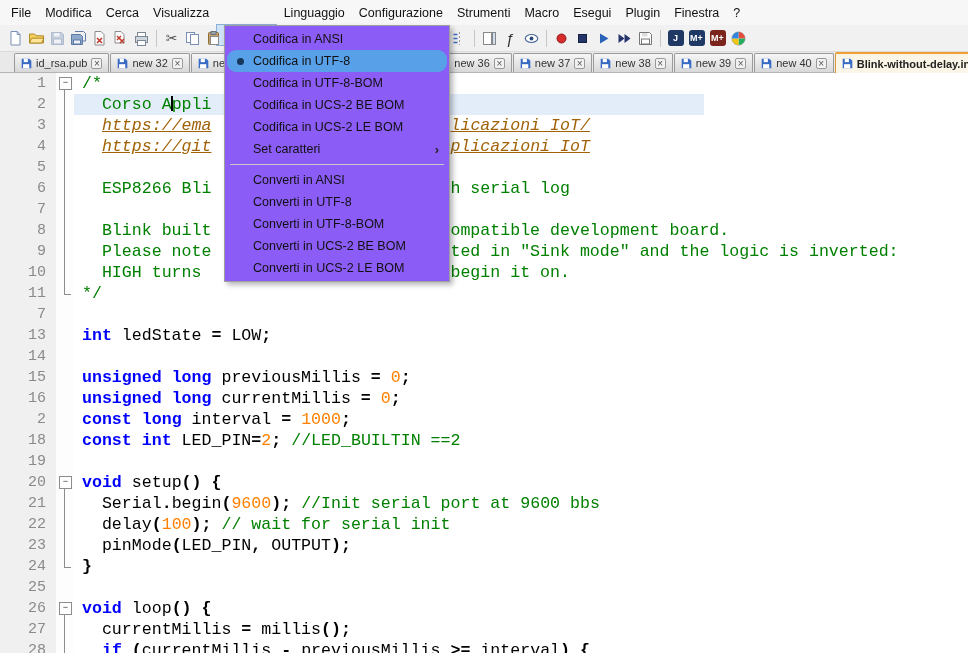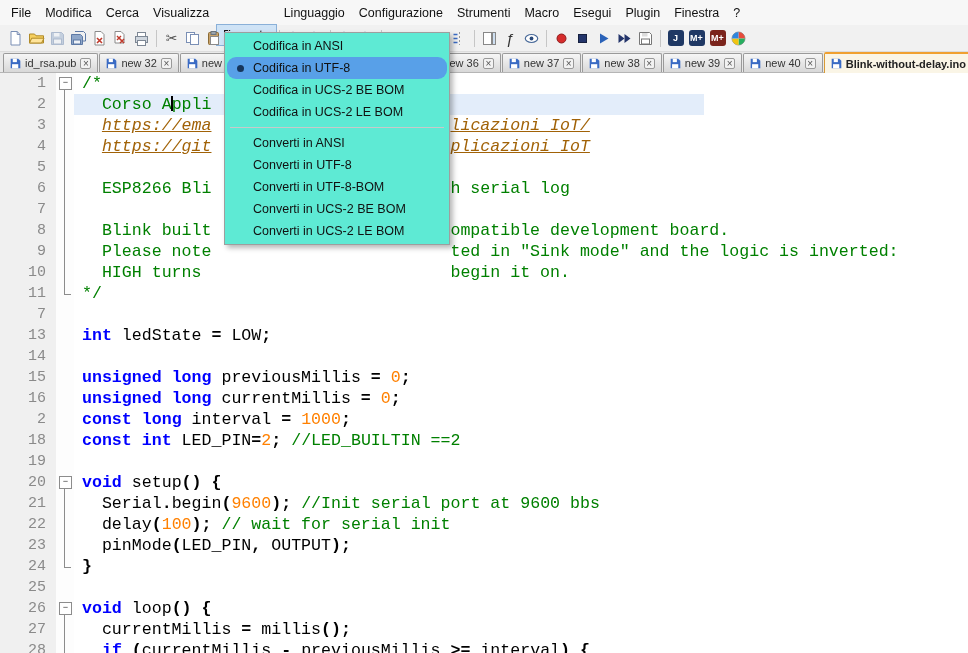--- a/index.html
+++ b/index.html
@@ -13,21 +13,21 @@
 
   
   .toolbar { height:27px; background:#f1f1f1; border-bottom:1px solid #dcdcdc; display:flex; align-items:center; padding:0 5px; }
   .tool { width:21px; height:21px; display:flex; align-items:center; justify-content:center; border-radius:2px; }
   .tool.dim { opacity:.45; }
   .tool .glyph { font-size:14px; line-height:1; }
   .tsep { width:1px; height:17px; background:#c6c6c6; margin:0 4px; flex:none; }
   .badge { display:inline-block; min-width:16px; height:16px; border-radius:3px; color:#fff; font-size:9px; font-weight:bold; line-height:16px; text-align:center; padding:0 1px; }
 
   
-  .tabbar { height:21px; background:#e9e9e9; border-bottom:1px solid #b5b5b5; display:flex; align-items:flex-end; padding-left:3px; }
+  .tabbar { height:21px; background:#e9e9e9; border-bottom:1px solid #b5b5b5; display:flex; align-items:flex-end; padding-left:14px; }
   .tab { height:19px; display:flex; align-items:center; gap:4px; padding:0 6px; margin-right:1px;
          border:1px solid #9a9a9a; border-bottom:none; border-radius:2px 2px 0 0;
          background:linear-gradient(#f6f6f6,#d8d8d8); font-size:11px; color:#333; white-space:nowrap; cursor:default; }
   .tab.active { height:21px; background:#faf5e6; border-color:#d89a35; border-top:2px solid #f0a030; color:#222; font-weight:bold; margin-bottom:-1px; }
   .tab-close { font-size:10px; line-height:9px; width:11px; height:11px; text-align:center; border:1px solid #999; border-radius:2px; color:#555; background:#f2f2f2; }
 
   
   .editor { position:absolute; top:73px; left:0; right:0; bottom:0; background:#fff; overflow:hidden;
             font-family:"Liberation Mono","DejaVu Sans Mono",monospace; font-size:16.6px; }
   .row { display:flex; height:21px; line-height:21px; }
@@ -43,21 +43,21 @@
   .tok-k { color:#0000ff; font-weight:bold; }
   .tok-p { color:#000; }
   .tok-o { color:#000; font-weight:bold; }
   .tok-n { color:#ff8000; }
   .tok-c { color:#008000; }
   .tok-l { color:#a16207; text-decoration:underline;font-style:italic; }
   .tok-f { color:transparent; }
   .caret { display:inline-block; width:2px; height:15px; background:#000; vertical-align:-2px; margin:0 -1px; }
 
   
-  .dropdown { position:absolute; left:224px; top:32px; width:226px; background:#5eead4; border:1px solid #9e9e9e;
+  .dropdown { position:absolute; left:224px; top:25px; width:226px; background:#8b5cf6; border:1px solid #9e9e9e;
               box-shadow:3px 3px 5px rgba(0,0,0,.28); padding:2px; z-index:100; font-size:12.5px; }
   .mi { height:22px; display:flex; align-items:center; padding-left:26px; position:relative; color:#111; cursor:default; }
   .mi.hl { background:#58a0e8;border-radius:9px; }
   .mi .dot { position:absolute; left:10px; top:8px; width:7px; height:7px; border-radius:50%; background:#16365c; }
   .mi .sub { position:absolute; right:8px; font-weight:bold; font-size:13px; color:#222; }
   .sep { height:1px; background:#c9c9c9; margin:4px 3px; }
 </style>
 </head>
 <body>
 
@@ -506,25 +506,32 @@
   </div>
 <div class="dropdown">
     <div class="mi">
       <span>Codifica in ANSI</span>
     </div>
     <div class="mi hl">
       <span class="dot"></span>
       <span>Codifica in UTF-8</span>
     </div>
     <div class="mi">
+      <span>Codifica in UTF-8-BOM</span>
+    </div>
+    <div class="mi">
       <span>Codifica in UCS-2 BE BOM</span>
     </div>
     <div class="mi">
       <span>Codifica in UCS-2 LE BOM</span>
     </div>
+    <div class="mi">
+      <span>Set caratteri</span>
+      <span class="sub">›</span>
+    </div>
     <div class="sep"></div>
     <div class="mi">
       <span>Converti in ANSI</span>
     </div>
     <div class="mi">
       <span>Converti in UTF-8</span>
     </div>
     <div class="mi">
       <span>Converti in UTF-8-BOM</span>
     </div>

